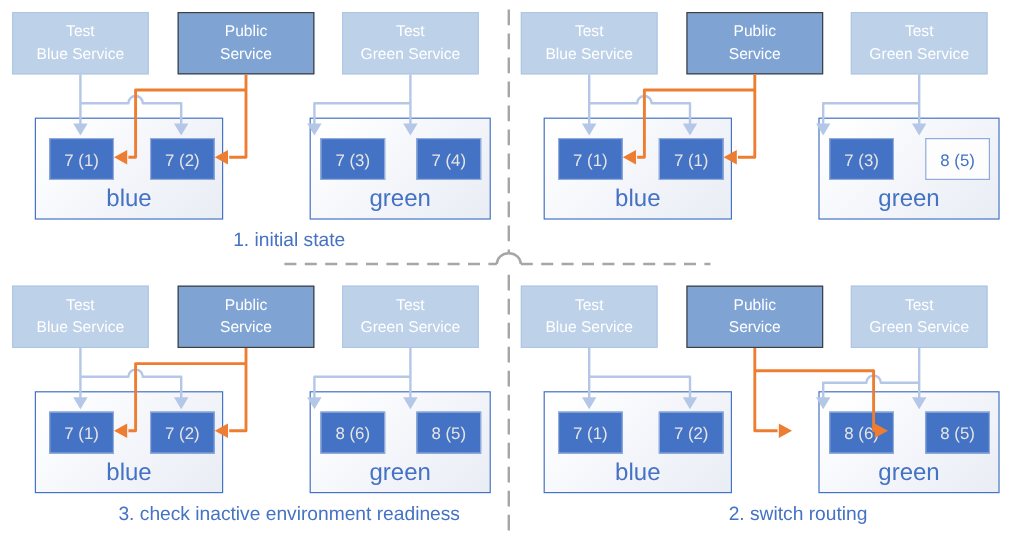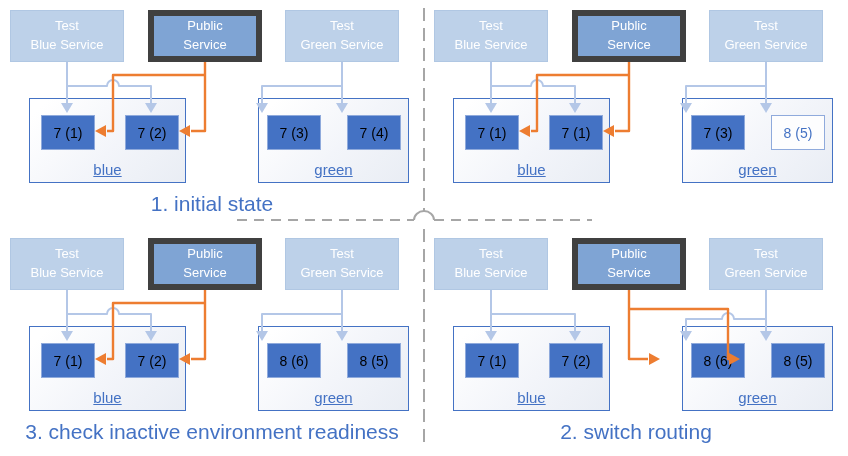--- a/index.html
+++ b/index.html
@@ -8,44 +8,44 @@
     font-family:"Liberation Sans", sans-serif;
   }
   .panel{position:absolute;width:424px;height:228px;}
   .svc{
     position:absolute;top:10px;width:114px;height:52px;
     display:flex;flex-direction:column;justify-content:center;align-items:center;
     color:#ffffff;font-size:13px;line-height:1.45;text-align:center;
     box-sizing:border-box;
   }
   .svc.light{background:#bdd1e9;border:1px solid #b0c7e3;}
-  .svc.public{background:#7fa4d4;border:6px solid #404040;}
+  .svc.public{background:#7fa4d4;border:1px solid #404040;}
   .env{
     position:absolute;top:98px;height:85px;box-sizing:border-box;
     border:1.5px solid #4472c4;
     background:linear-gradient(135deg,#ffffff 8%,#f3f5fa 55%,#e9edf4 100%);
   }
   .env-blue{left:29px;width:157px;}
   .env-green{left:227px;width:151px;margin-left:31px;}
   .pod{
     position:absolute;top:16px;width:54px;height:35px;box-sizing:border-box;
-    background:#4472c4;border:1.5px solid #8faadc;color:#000000;
+    background:#4472c4;border:1.5px solid #8faadc;color:#e5e5e5;
     display:flex;align-items:center;justify-content:center;
     font-size:14px;white-space:pre;
   }
   .pod.outline{background:#fdfdfe;color:#4472c4;}
   .pod.p1{left:11px;} .pod.p2{left:95px;}
   .pod.g1{left:8px;}  .pod.g2{left:88px;}
   .env-label{
     position:absolute;bottom:4px;left:0;width:100%;text-align:center;
-    color:#4472c4;font-size:15px;text-decoration:underline;
+    color:#4472c4;font-size:20px;
   }
   .caption{
     position:absolute;top:192px;left:0;width:100%;text-align:center;
-    color:#4472c4;font-size:21px;
+    color:#4472c4;font-size:16px;padding-left:29px;
   }
   svg.wires{position:absolute;left:0;top:0;width:424px;height:228px;pointer-events:none;}
   svg.divider{position:absolute;left:0;top:0;width:848px;height:456px;pointer-events:none;}
   .wire-light{stroke:#b4c7e7;stroke-width:2;fill:none;stroke-linejoin:round;}
   .head-light{fill:#b4c7e7;stroke:none;}
   .wire-orange{stroke:#ed7d31;stroke-width:2.4;fill:none;stroke-linejoin:round;}
   .head-orange{fill:#ed7d31;stroke:none;}
   .dash{stroke:#a6a6a6;stroke-width:2;fill:none;}
 </style>
 </head>

